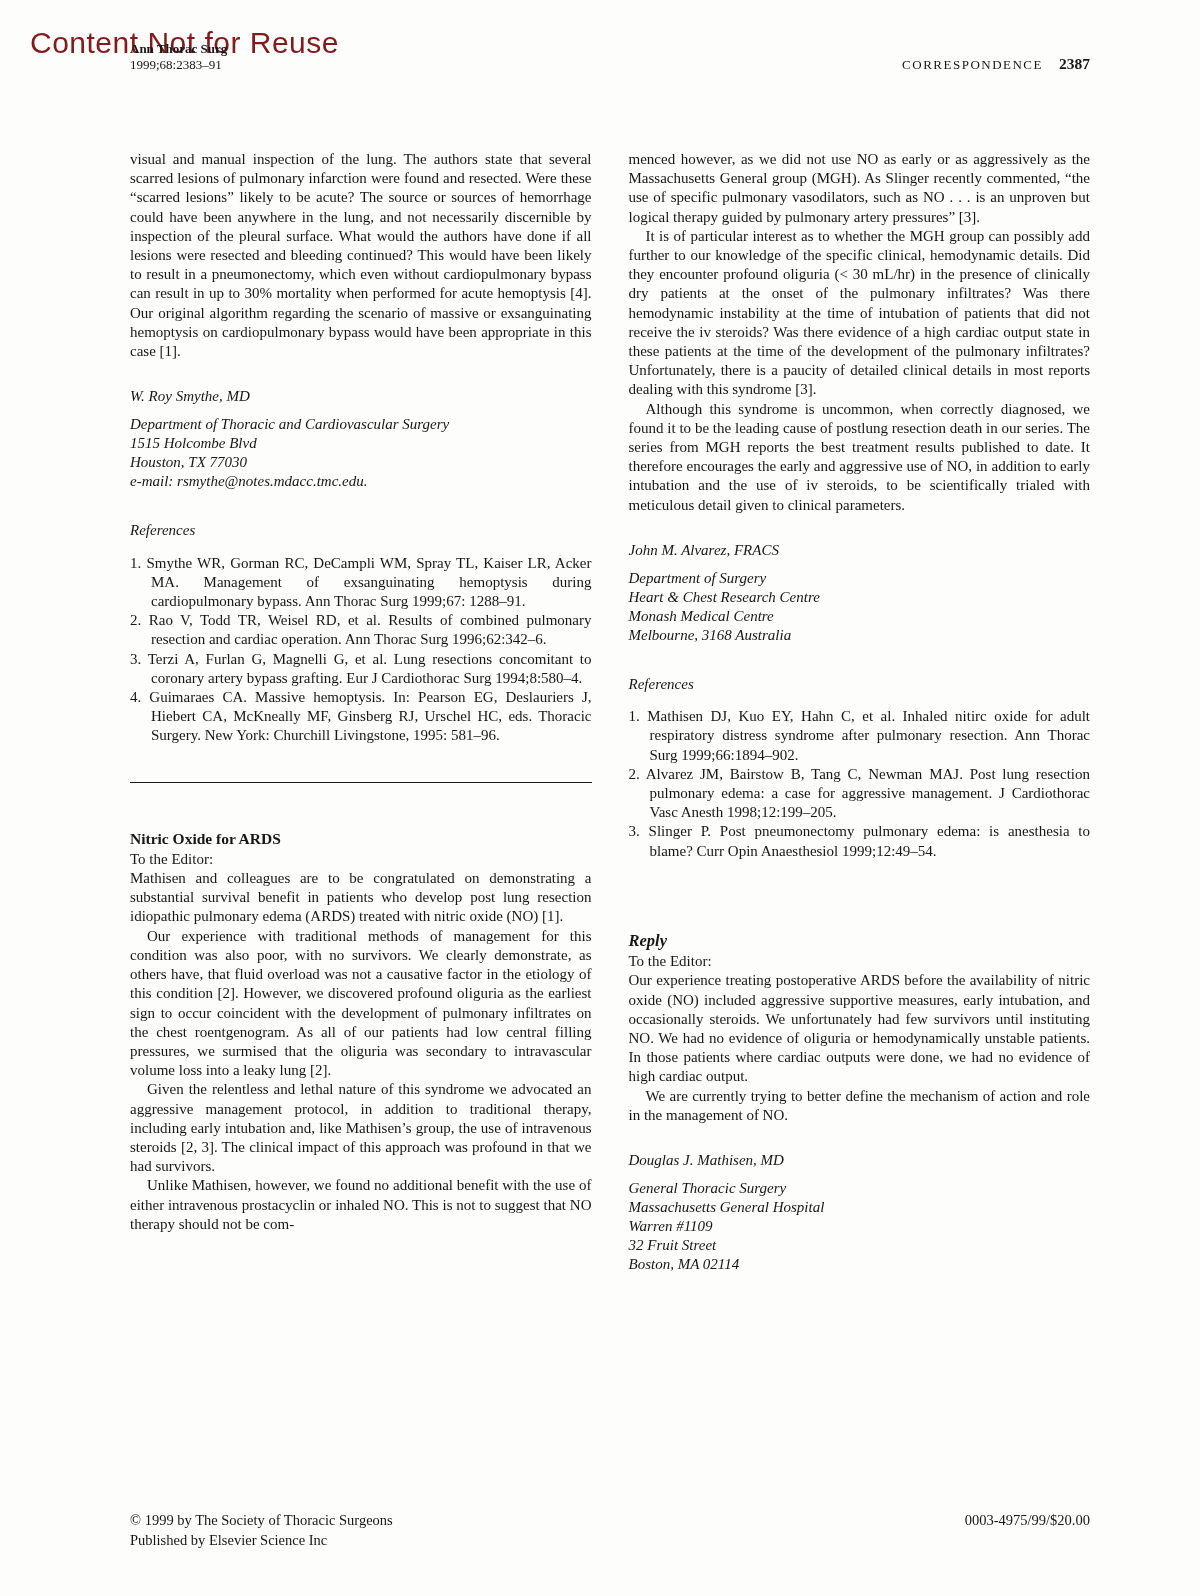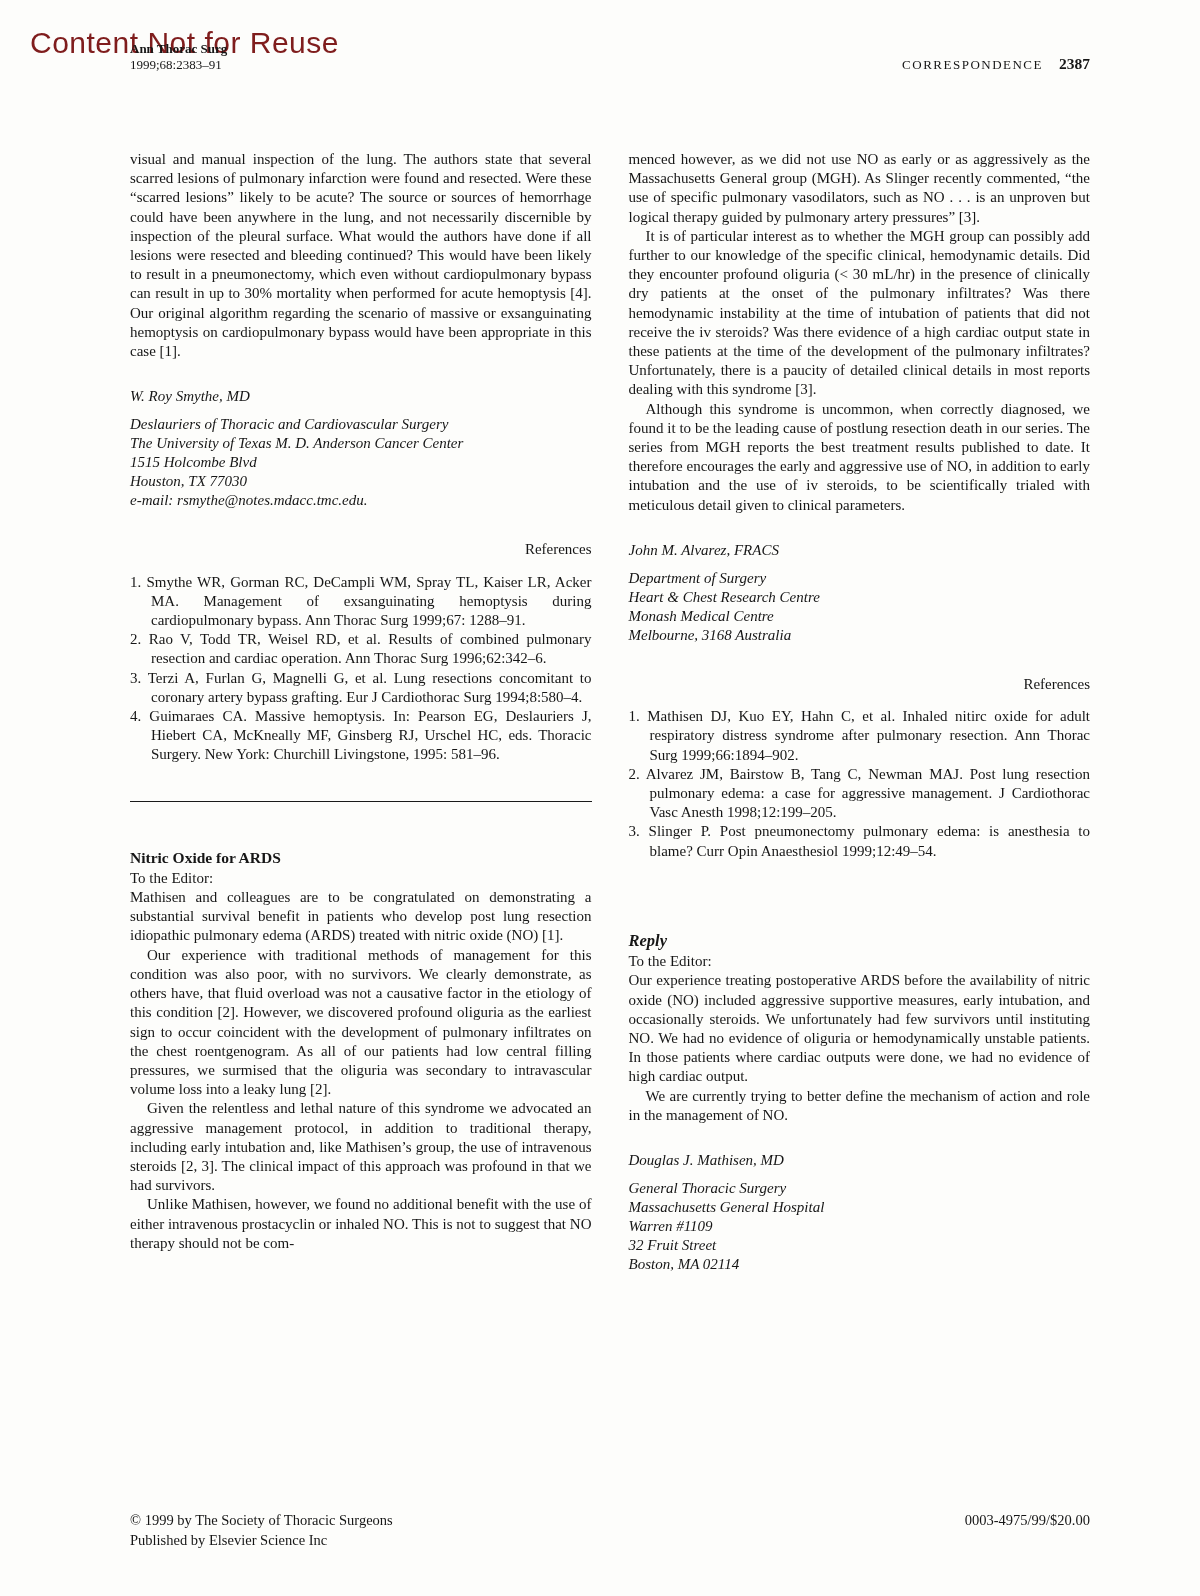--- a/index.html
+++ b/index.html
@@ -26,21 +26,21 @@
   }
   .columns {
     position:absolute; top:150px; left:130px; right:110px;
     display:flex; gap:37px;
   }
   .col { width:462px; font-size:15px; line-height:19.2px; text-align:justify; }
   p.body-p { margin:0; }
   p.indent { text-indent:17px; }
   .sig { margin-top:26px; font-style:italic; text-align:left; }
   .addr { margin-top:9px; font-style:italic; text-align:left; line-height:19px; }
-  .refs-head { margin-top:30px; margin-bottom:13px; text-align:right; }
+  .refs-head { margin-top:30px; margin-bottom:13px; font-style:italic; text-align:left; }
   ol.refs { list-style:none; counter-reset:ref; }
   ol.refs li {
     counter-increment:ref;
     padding-left:21px; text-indent:-21px;
     text-align:justify;
   }
   ol.refs li::before { content: counter(ref) ". "; }
   .divider { border:none; border-top:1.6px solid #1a1a1a; margin-top:36px; width:100%; }
   .letter-title { font-size:15.5px; font-weight:bold; margin-top:46px; text-align:left; }
   .salutation { margin-top:2px; text-align:left; }
@@ -67,22 +67,21 @@
   </div>
 </div>
 
 <div class="columns">
 
   <div class="col">
     <p class="body-p">visual and manual inspection of the lung. The authors state that several scarred lesions of pulmonary infarction were found and resected. Were these “scarred lesions” likely to be acute? The source or sources of hemorrhage could have been anywhere in the lung, and not necessarily discernible by inspection of the pleural surface. What would the authors have done if all lesions were resected and bleeding continued? This would have been likely to result in a pneumonectomy, which even without cardiopulmonary bypass can result in up to 30% mortality when performed for acute hemoptysis [4]. Our original algorithm regarding the scenario of massive or exsanguinating hemoptysis on cardiopulmonary bypass would have been appropriate in this case [1].</p>
 
     <p class="sig">W. Roy Smythe, MD</p>
     <div class="addr">
-      <div>Deslauriers of Thoracic and Cardiovascular Surgery</div>
-      <div>The University of Texas M. D. Anderson Cancer Center</div>
+      <div>Department of Thoracic and Cardiovascular Surgery</div>
       <div>1515 Holcombe Blvd</div>
       <div>Houston, TX  77030</div>
       <div>e-mail: rsmythe@notes.mdacc.tmc.edu.</div>
     </div>
 
     <p class="refs-head">References</p>
     <ol class="refs">
       <li>Smythe WR, Gorman RC, DeCampli WM, Spray TL, Kaiser LR, Acker MA. Management of exsanguinating hemoptysis during cardiopulmonary bypass. Ann Thorac Surg 1999;67: 1288–91.</li>
       <li>Rao V, Todd TR, Weisel RD, et al. Results of combined pulmonary resection and cardiac operation. Ann Thorac Surg 1996;62:342–6.</li>
       <li>Terzi A, Furlan G, Magnelli G, et al. Lung resections concomitant to coronary artery bypass grafting. Eur J Cardiothorac Surg 1994;8:580–4.</li>

